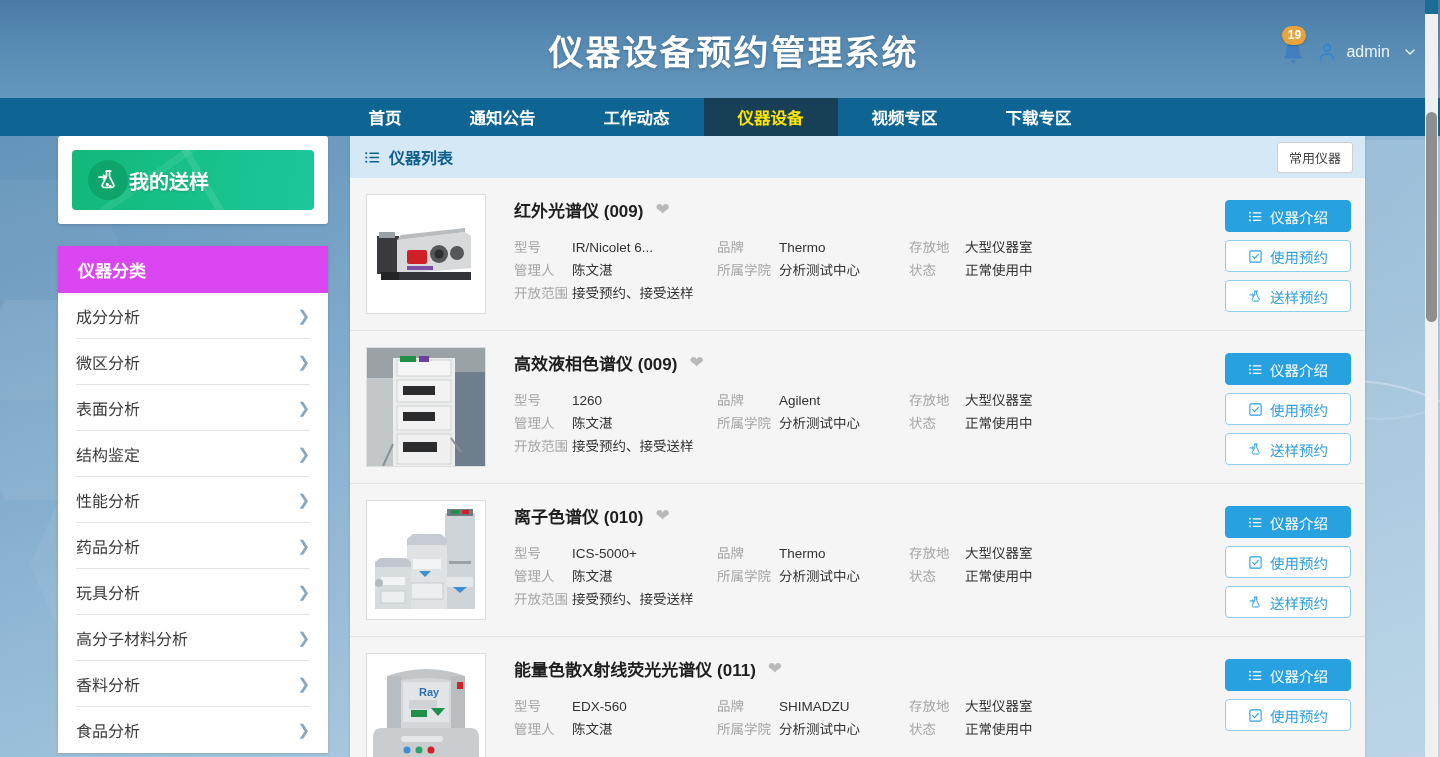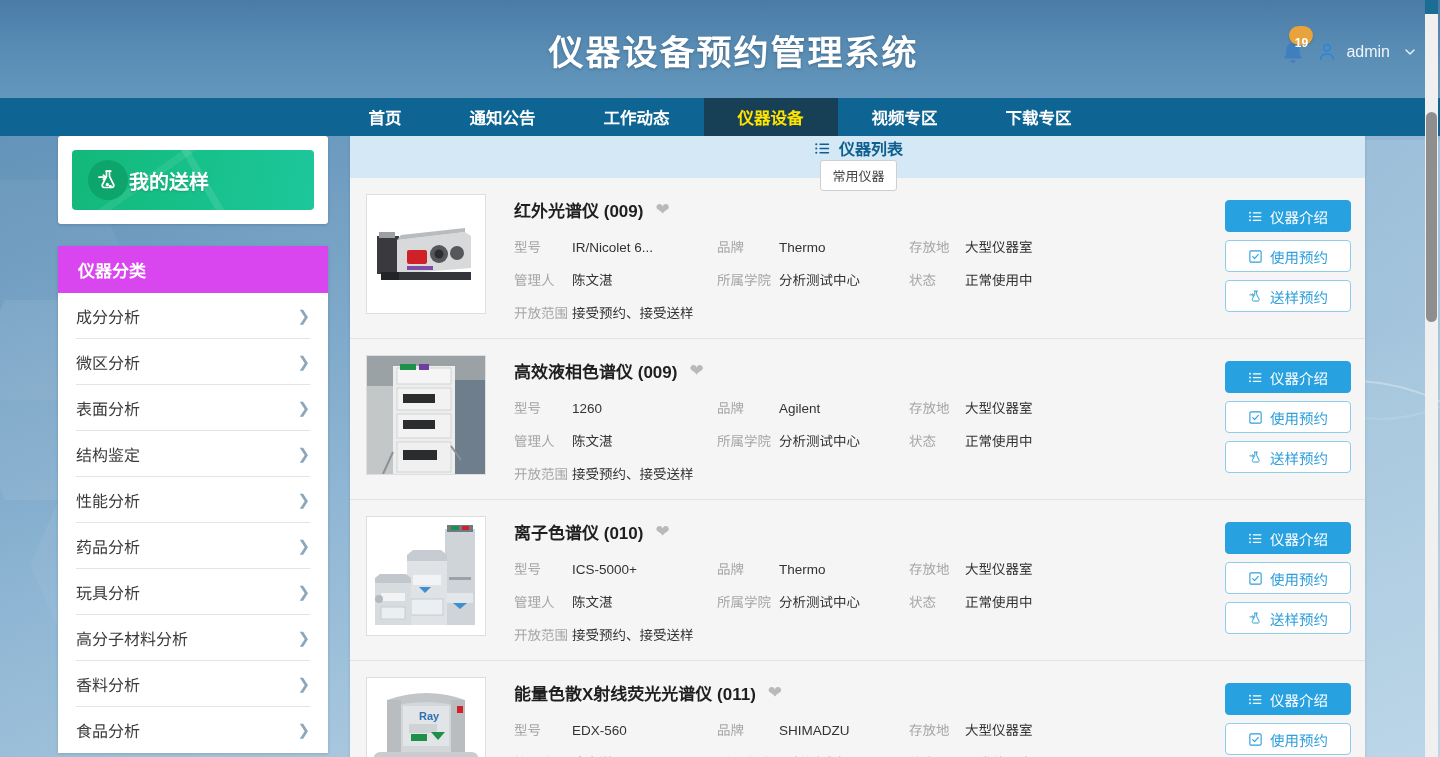--- a/index.html
+++ b/index.html
@@ -62,23 +62,23 @@
     right: 22px;
     top: 36px;
     display: flex;
     align-items: center;
     gap: 8px;
   }
   .bell-wrap { position: relative; width: 30px; height: 32px; }
   .bell-icon { display: block; color: #3f7fc0; }
   .badge {
     position: absolute;
-    left: 11px; top: -10px;
+    left: 4px; top: -10px;
     min-width: 24px; height: 19px;
-    padding: 8px 5px;
+    padding: 0 5px;
     border-radius: 10px;
     background: #e8a33d;
     color: #ffffff;
     font-size: 12px;
     font-weight: bold;
     line-height: 19px;
     text-align: center;
     box-shadow: 0 1px 2px rgba(0,0,0,0.2);
   }
   .user-icon { color: #2f86d8; }
@@ -185,21 +185,20 @@
     margin-left: 22px;
     margin-right: 75px;
     background: #ffffff;
     box-shadow: 0 1px 3px rgba(0,0,0,0.12);
   }
   .list-head {
     height: 42px;
     background: #d4e8f5;
     display: flex; align-items: center; justify-content: space-between;
     padding: 0 12px 0 14px;
-    flex-direction: column;
   }
   .list-head-left { display: flex; align-items: center; gap: 8px; }
   .list-head-title { color: #0f5f8f; font-size: 16px; font-weight: bold; }
   .common-btn {
     background: #ffffff;
     border: 1px solid #cfcfcf;
     border-radius: 3px;
     padding: 5px 11px;
     font-size: 13px;
     color: #444;
@@ -226,21 +225,21 @@
   .card-thumb svg { display: block; }
 
   .card-body { flex: 1; padding-left: 28px; padding-top: 3px; }
   .card-title-row { display: flex; align-items: center; gap: 12px; margin-bottom: 14px; }
   .card-title { font-size: 17px; font-weight: bold; color: #1f1f1f; }
   .heart-icon { color: #b9b9b9; font-size: 17px; cursor: pointer; }
 
   .spec-grid {
     display: grid;
     grid-template-columns: 58px 145px 62px 130px 56px auto;
-    row-gap: 13px;
+    row-gap: 3px;
     align-items: baseline;
   }
   .spec-k { font-size: 13.5px; color: #a6a6a6; }
   .spec-v { font-size: 13.5px; color: #333333; }
   .spec-wide { grid-column: 2 / span 5; }
 
   .card-actions {
     display: flex; flex-direction: column; gap: 8px;
     padding-left: 12px; padding-top: 6px; flex: none;
   }

